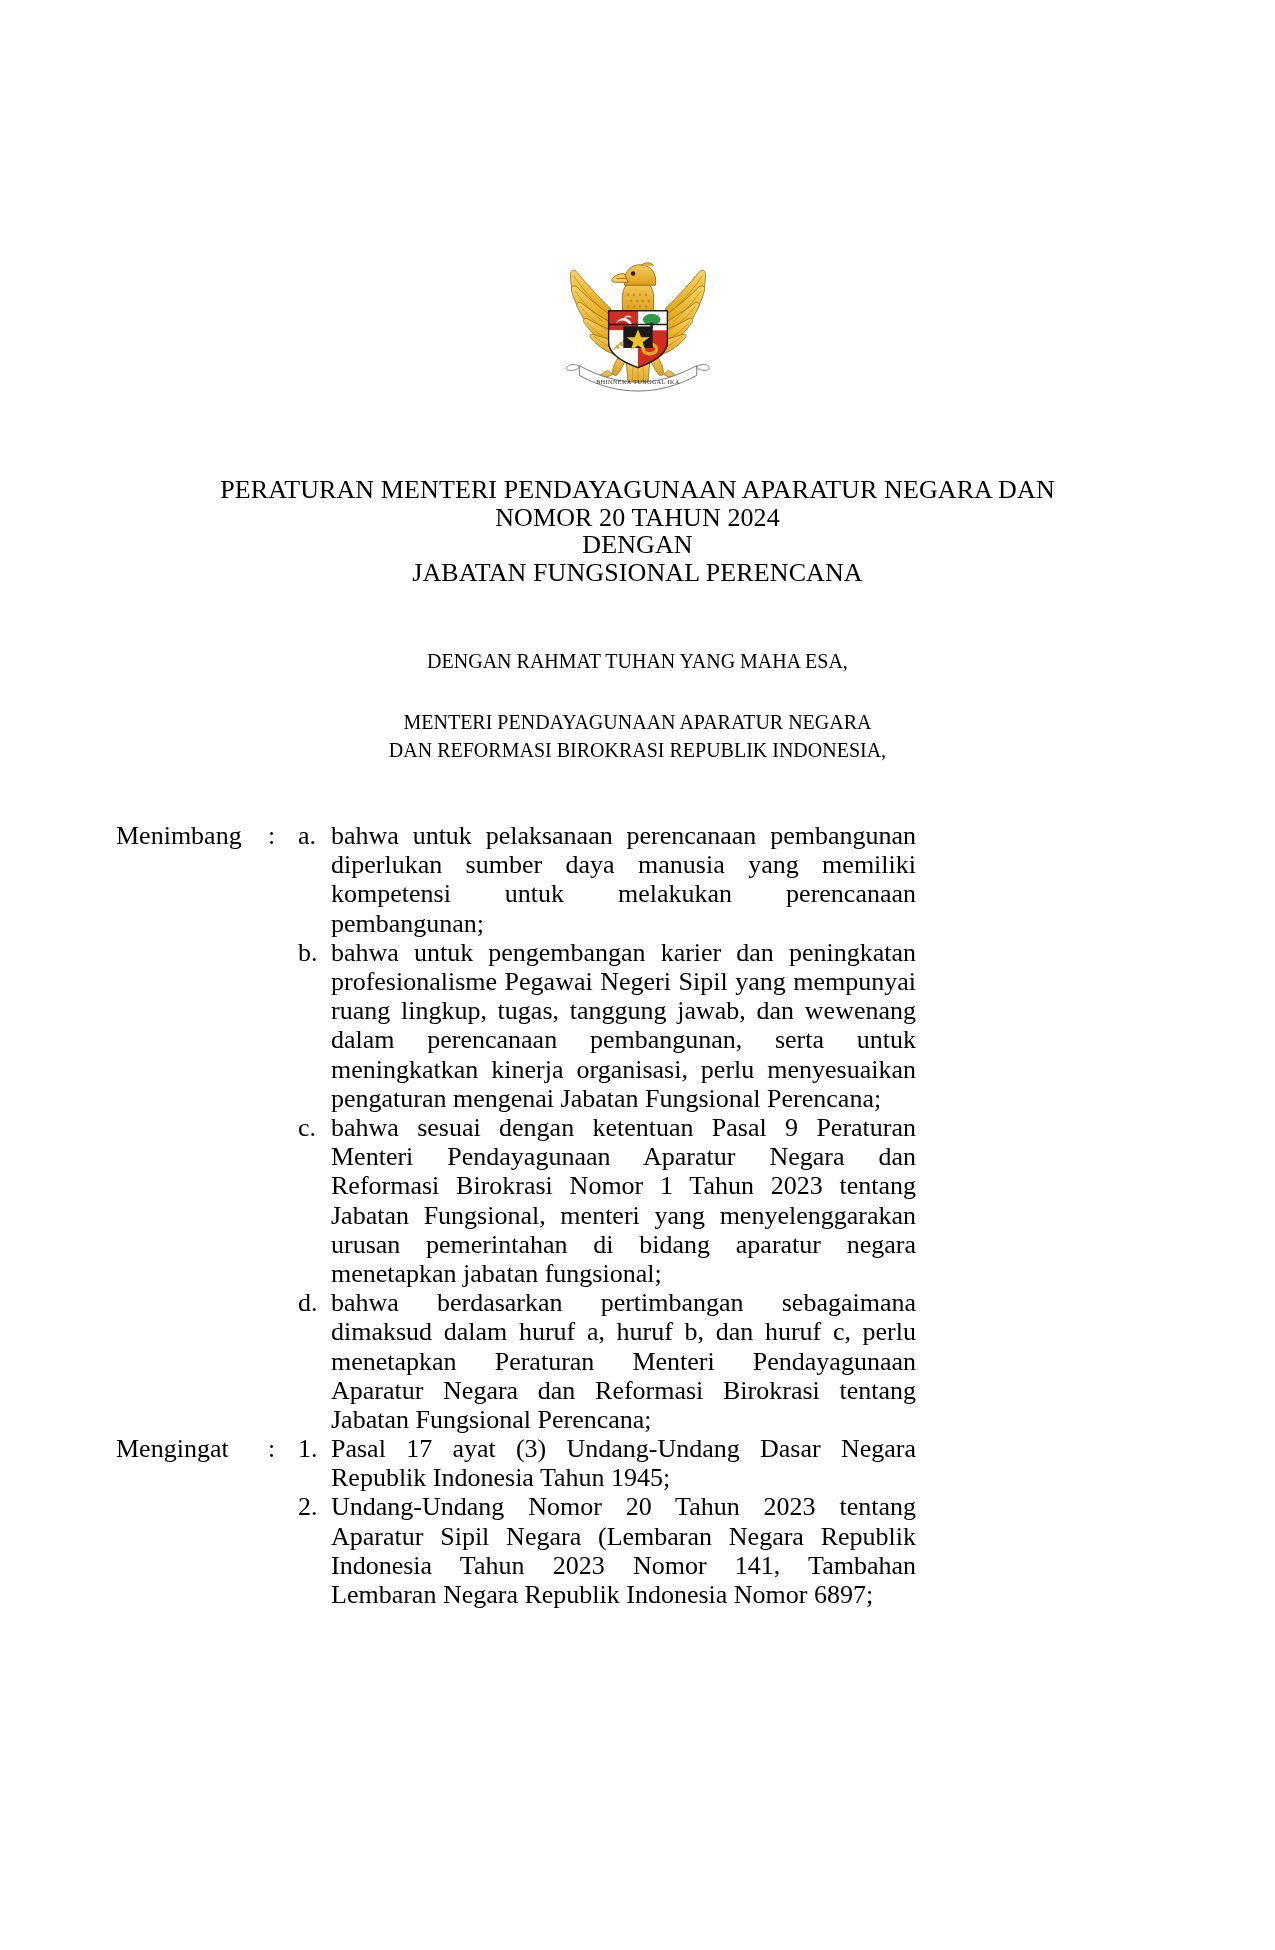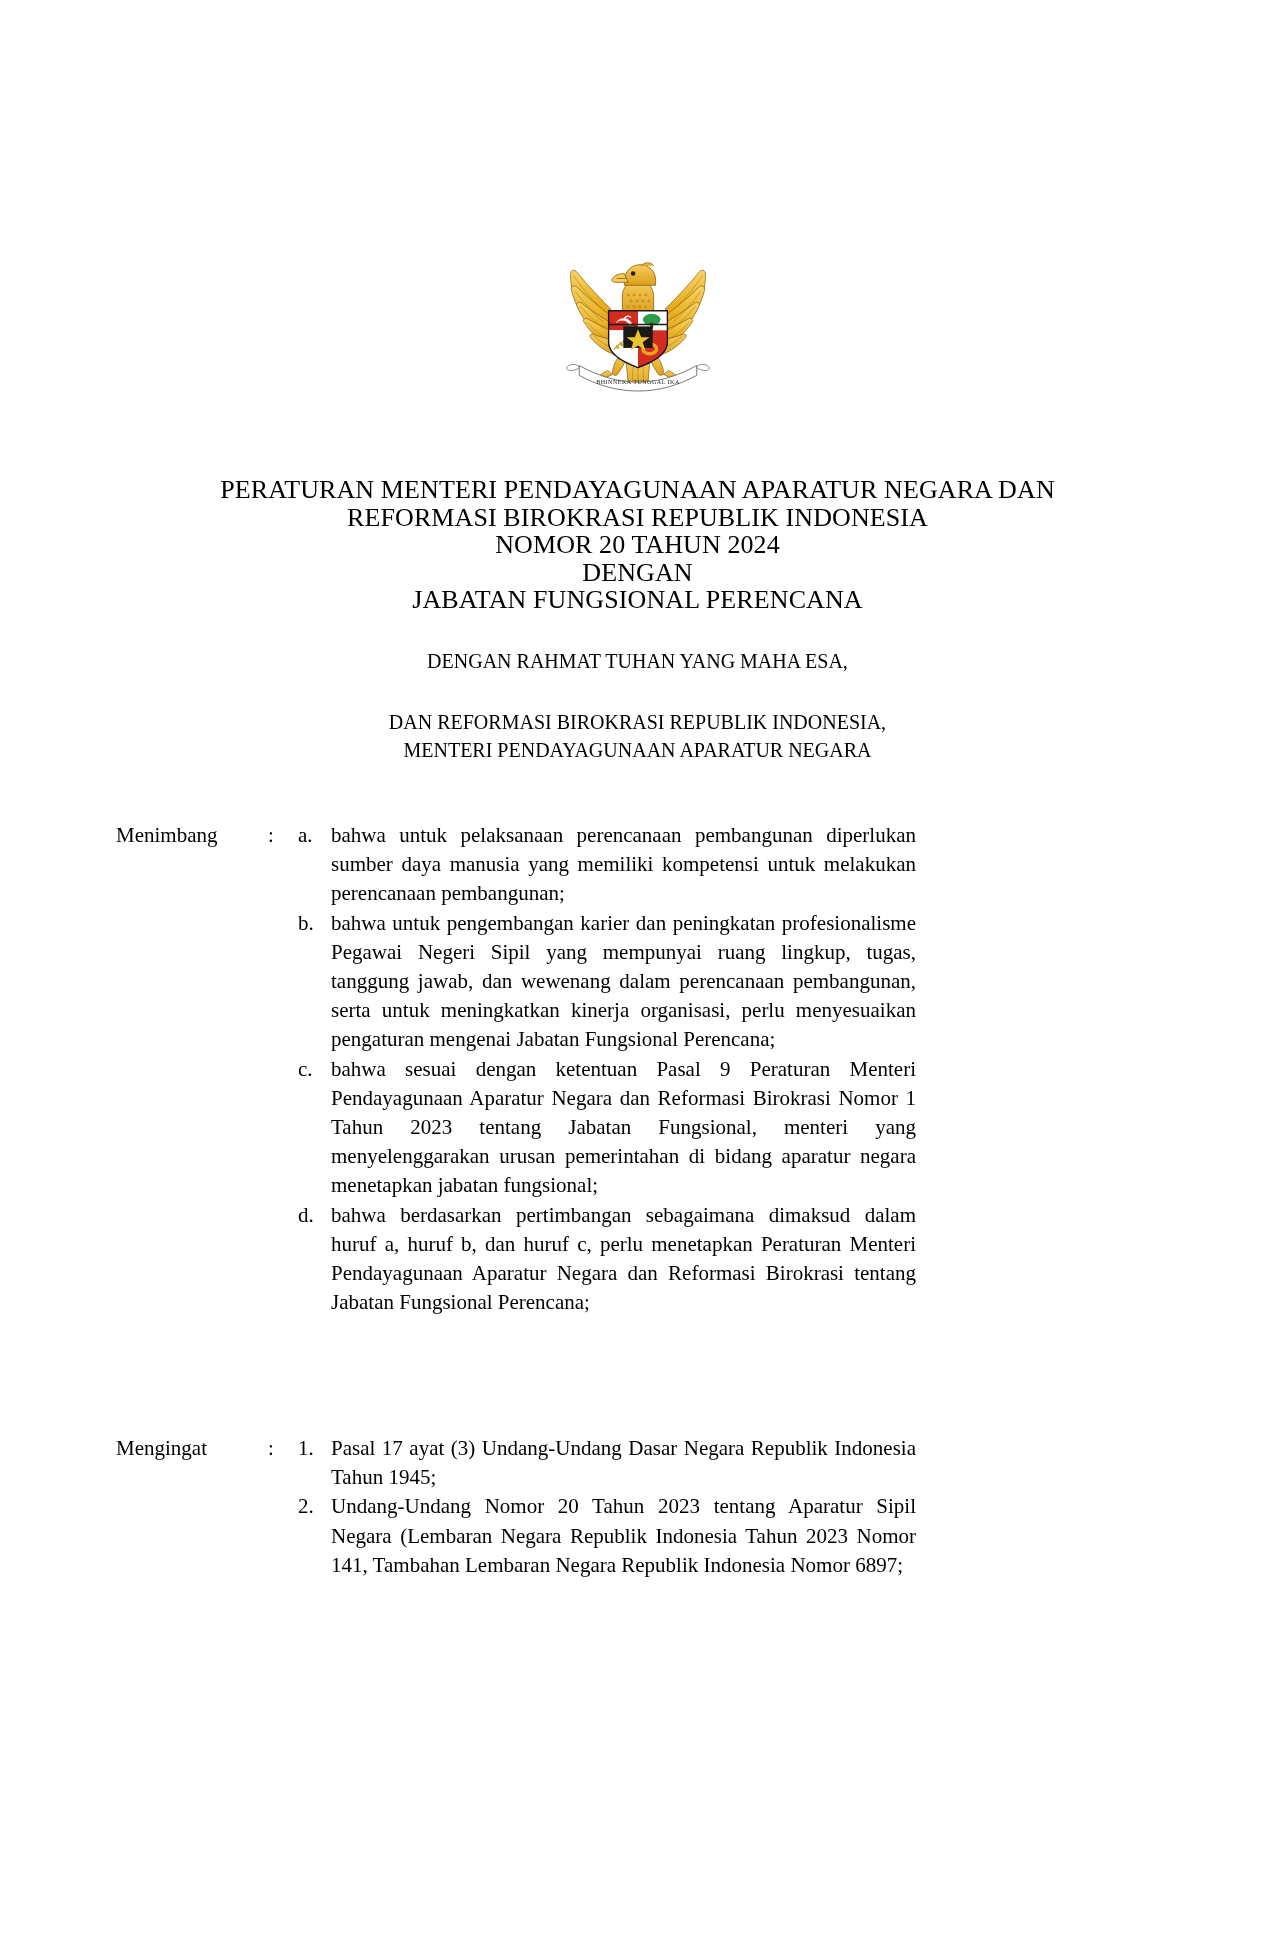--- a/index.html
+++ b/index.html
@@ -76,21 +76,21 @@
     white-space: nowrap;
   }
 
   
   .clause {
     position: absolute;
     left: 116px;
     width: 800px;
     display: flex;
     align-items: flex-start;
-    font-size: 21px;
+    font-size: 26px;
     line-height: 29.2px;
   }
   .clause-menimbang { top: 821px; }
   .clause-mengingat { top: 1434px; }
 
   .clause-label {
     width: 152px;
     flex: 0 0 152px;
     white-space: nowrap;
   }
@@ -248,33 +248,32 @@
         <path d="M40 117 C36 114 31 114 28 117 C26 119 28 121 31 121 C35 121 38 120 40 118 Z" fill="#ffffff" stroke="#555555" stroke-width="0.7"></path>
         <path d="M160 117 C164 114 169 114 172 117 C174 119 172 121 169 121 C165 121 162 120 160 118 Z" fill="#ffffff" stroke="#555555" stroke-width="0.7"></path>
         <path d="M40 116 C60 127 80 133 100 133 C120 133 140 127 160 116 L160 126 C140 137 120 142 100 142 C80 142 60 137 40 126 Z" fill="#ffffff" stroke="#555555" stroke-width="0.8"></path>
         <text x="100" y="135" text-anchor="middle" font-family="'Liberation Serif', serif" font-size="6.2" fill="#2A2A2A" letter-spacing="0.5">BHINNEKA TUNGGAL IKA</text>
       </g>
     </svg>
   </div>
 
   <div class="title-block">
     <div class="tline">PERATURAN MENTERI PENDAYAGUNAAN APARATUR NEGARA DAN</div>
-    <div class="tline">REFORMASI BIROKRASI REPUBLIK INDONESIA</div>
     <div class="tline">NOMOR 20 TAHUN 2024</div>
     <div class="tline">DENGAN</div>
     <div class="tline">JABATAN FUNGSIONAL PERENCANA</div>
   </div>
 
   <div class="sub-block-1">
     <div class="tline">DENGAN RAHMAT TUHAN YANG MAHA ESA,</div>
   </div>
 
   <div class="sub-block-2">
+    <div class="tline">MENTERI PENDAYAGUNAAN APARATUR NEGARA</div>
     <div class="tline">DAN REFORMASI BIROKRASI REPUBLIK INDONESIA,</div>
-    <div class="tline">MENTERI PENDAYAGUNAAN APARATUR NEGARA</div>
   </div>
 
   <div class="clause clause-menimbang">
     <div class="clause-label">Menimbang</div>
     <div class="clause-colon">:</div>
     <div class="clause-items">
       <div class="item">
         <div class="item-marker">a.</div>
         <div class="item-text">bahwa untuk pelaksanaan perencanaan pembangunan diperlukan sumber daya manusia yang memiliki kompetensi untuk melakukan perencanaan pembangunan;</div>
       </div>

